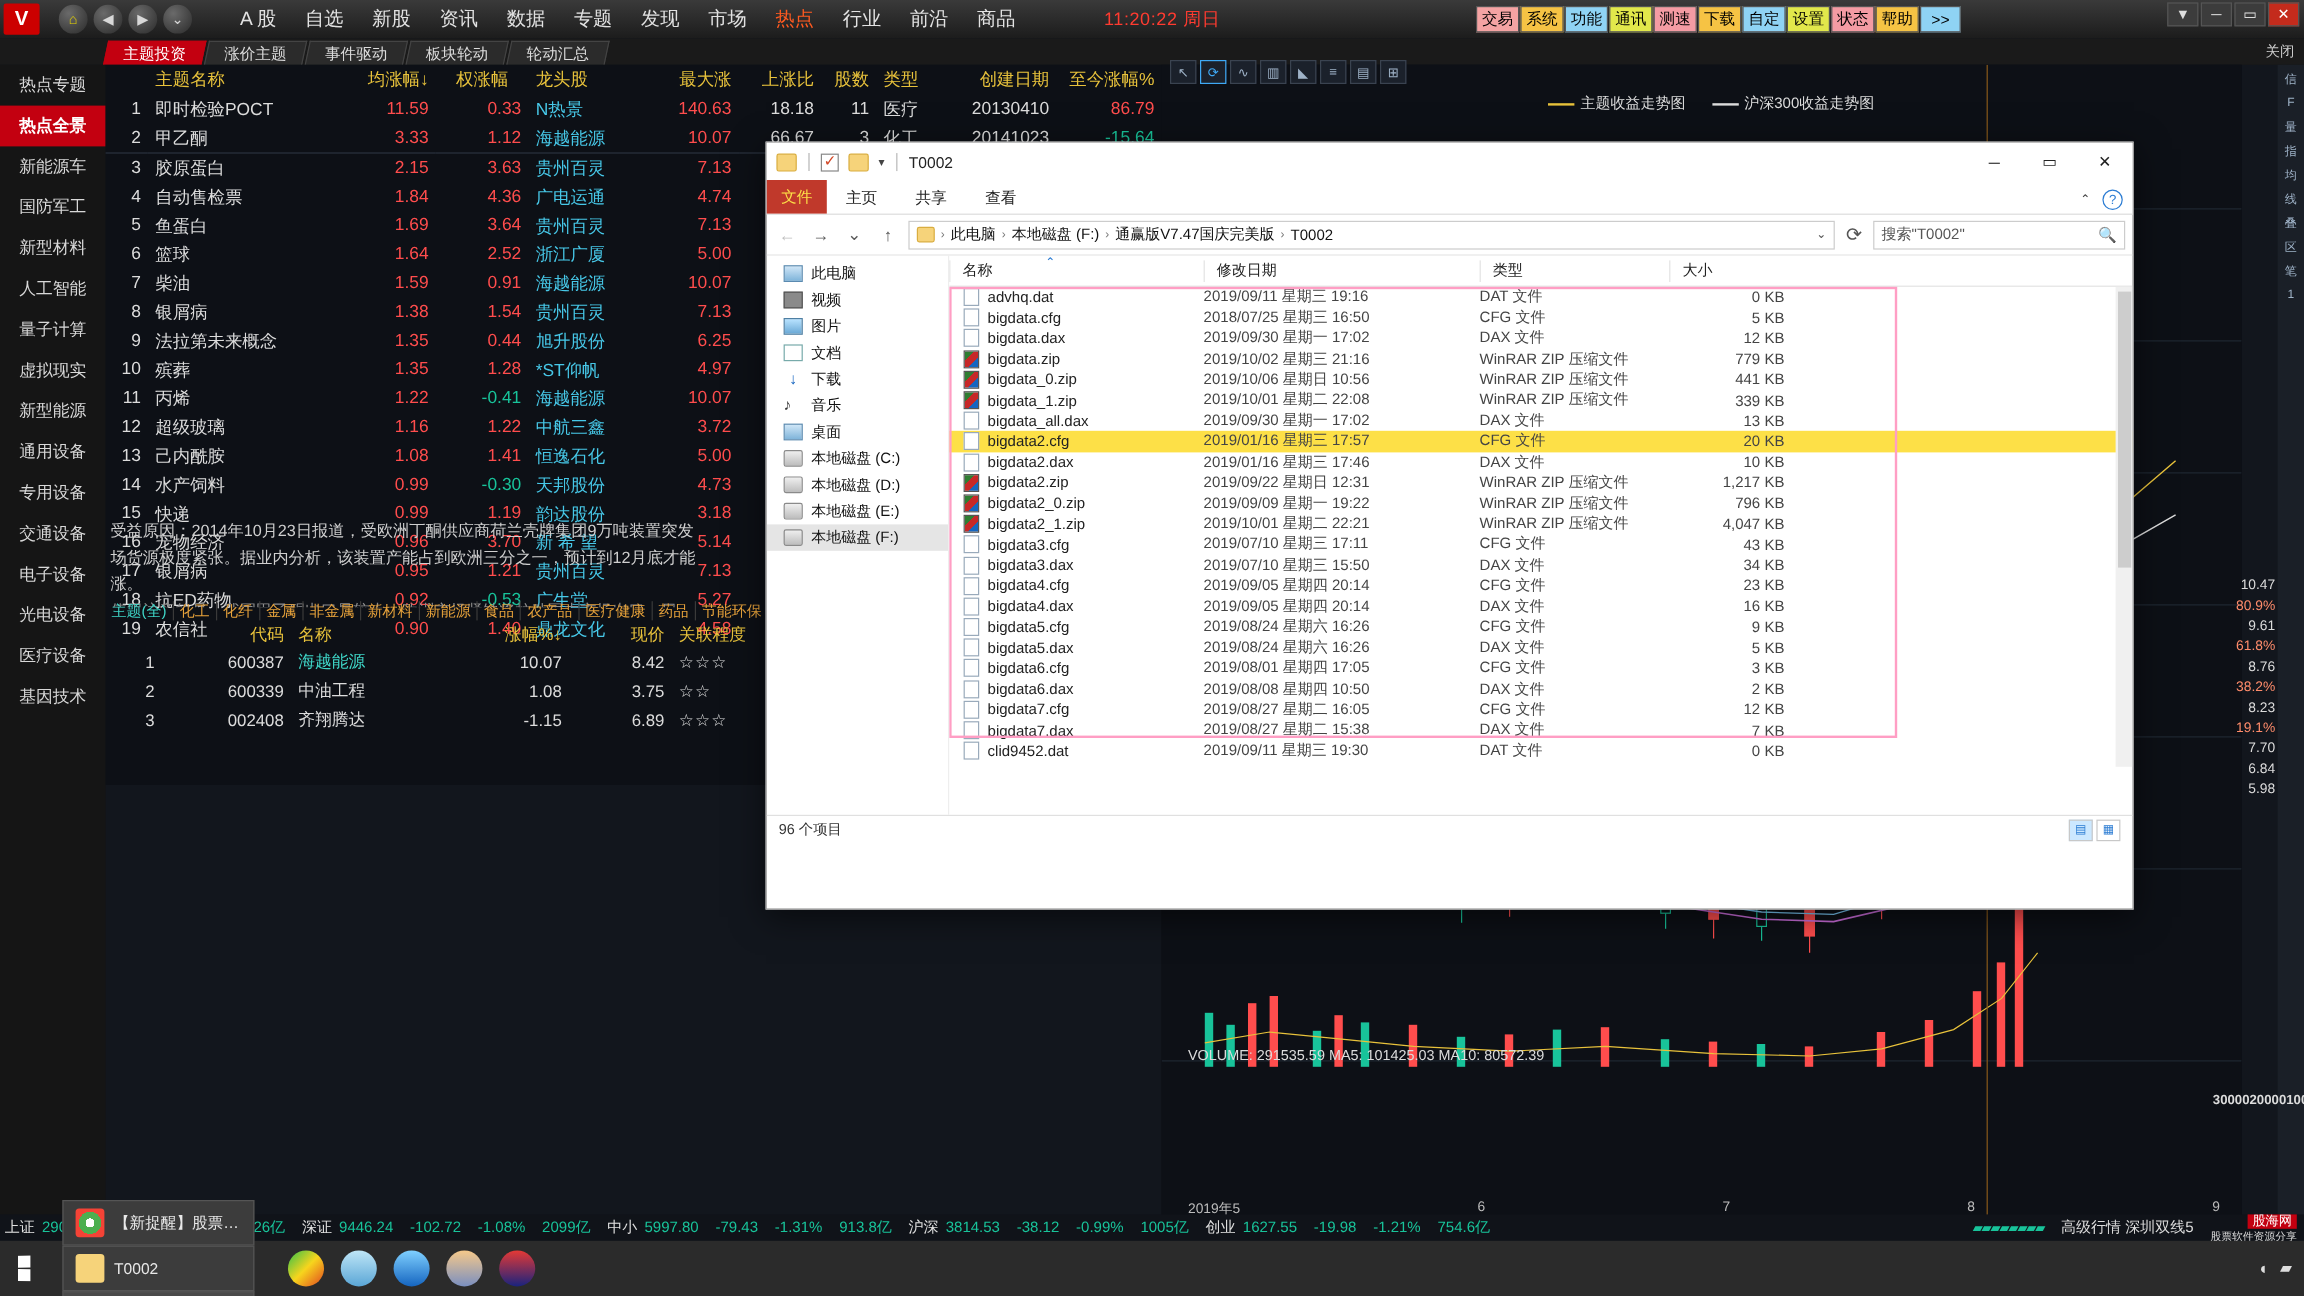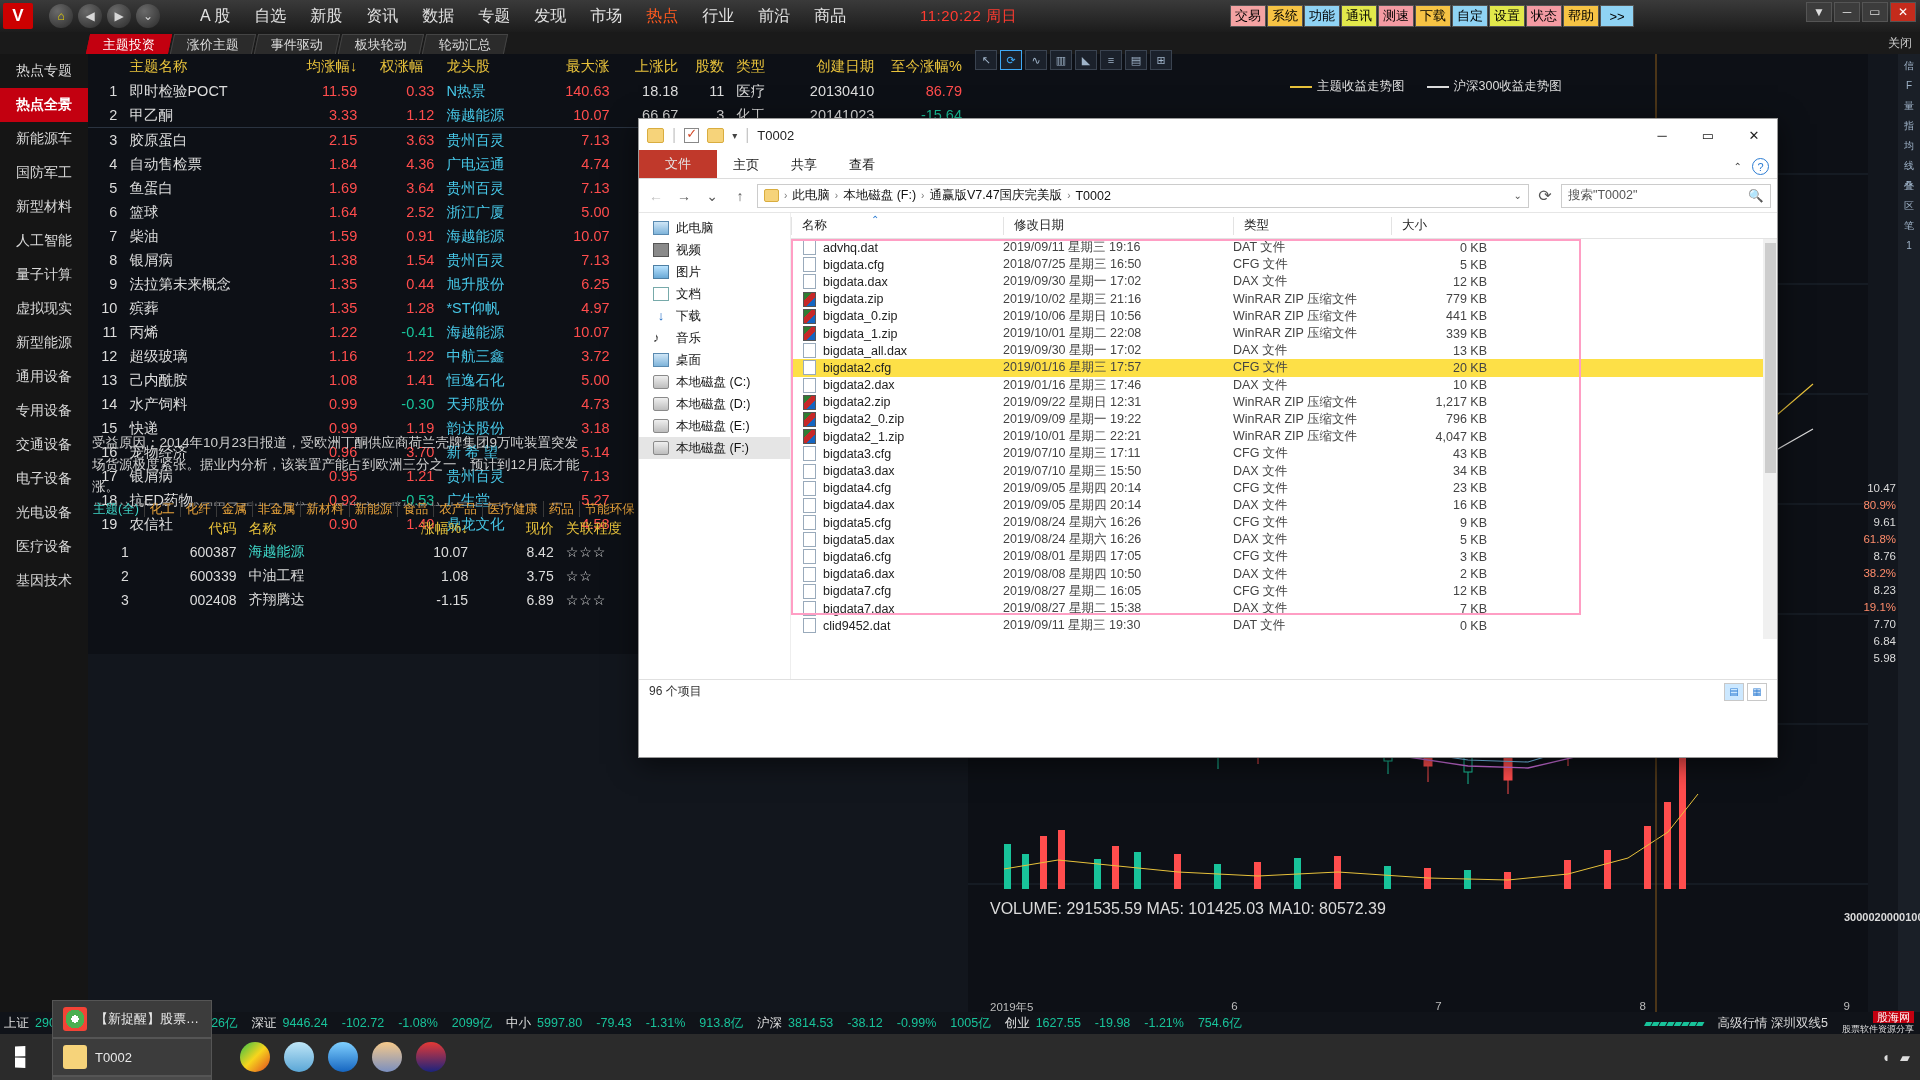--- a/index.html
+++ b/index.html
@@ -84,21 +84,21 @@
   .vrail{ position:absolute; right:0; top:54px; width:22px; height:960px;
      background:#1a1f27; display:flex; flex-direction:column; align-items:center;
      padding-top:4px; gap:5px; font-size:10px; color:#9fb3c8;}
   .vrail div{ width:18px; height:15px; display:flex; align-items:center; justify-content:center;}
 
   .pricescale{ position:absolute; right:24px; top:480px; width:46px;
      font-size:11.5px; color:#dcdcdc; text-align:right; line-height:17px;}
   .pricescale b{ font-weight:normal; display:block;}
   .pricescale .pct{ color:#ff8c6b; }
 
-  .volinfo{ position:absolute; left:990px; top:900px; font-size:16px; color:#dcdcdc;}
+  .volinfo{ position:absolute; left:990px; top:872px; font-size:12px; color:#dcdcdc;}
   .volscale{ position:absolute; right:24px; top:905px; width:52px; font-size:11px;
      color:#dcdcdc; text-align:right; line-height:24px;}
   .timeaxis{ position:absolute; left:990px; top:1000px; width:860px; font-size:11.5px;
      color:#bcbcbc; display:flex; justify-content:space-between;}
 
   
   .idxbar{ position:absolute; left:0; bottom:46px; width:1920px; height:22px;
      background:#101319; display:flex; align-items:center; font-size:12.5px;
      color:#18c39a; padding-left:4px; gap:0; }
   .idxbar .nm{ color:#e0e0e0; margin-right:6px; }
@@ -136,21 +136,21 @@
   .qa-chk{ width:15px;height:15px;border:1px solid #888; position:relative; background:#fff;}
   .qa-chk:after{ content:"✓"; position:absolute; left:1px; top:-3px; color:#d24726; font-size:13px;}
   .sep{ color:#c8c8c8; }
   .ex-t{ font-size:13px; color:#222; }
   .ex-wctl{ position:absolute; right:0; top:0; display:flex; }
   .ex-wc{ width:46px;height:32px;display:flex;align-items:center;justify-content:center;
      font-size:13px;color:#222;}
   .ex-ribbon{ height:28px; border-bottom:1px solid #dcdcdc; display:flex; align-items:flex-end;
      padding-left:0; background:#fff;}
   .rb{ padding:4px 16px; font-size:13px; color:#222; }
-  .rb.file{ background:#c0392b; color:#e5e5e5; padding:5px 26px;}
+  .rb.file{ background:#c0392b; color:#fde047; padding:5px 12px;}
   .rb-right{ margin-left:auto; display:flex; align-items:center; gap:10px; padding:0 8px 3px 0;}
   .helpi{ width:17px;height:17px;border:1px solid #2b7cd3;border-radius:50%;color:#2b7cd3;
      font-size:11px;display:flex;align-items:center;justify-content:center;}
 
   .ex-nav{ height:34px; display:flex; align-items:center; gap:6px; padding:0 6px;
      border-bottom:1px solid #e6e6e6; }
   .navi{ width:22px;height:22px;display:flex;align-items:center;justify-content:center;
      color:#5a5a5a; font-size:14px;}
   .navi.dis{ color:#bfbfbf;}
   .crumb{ flex:1; height:24px; border:1px solid #ccc; background:#fff; display:flex;

